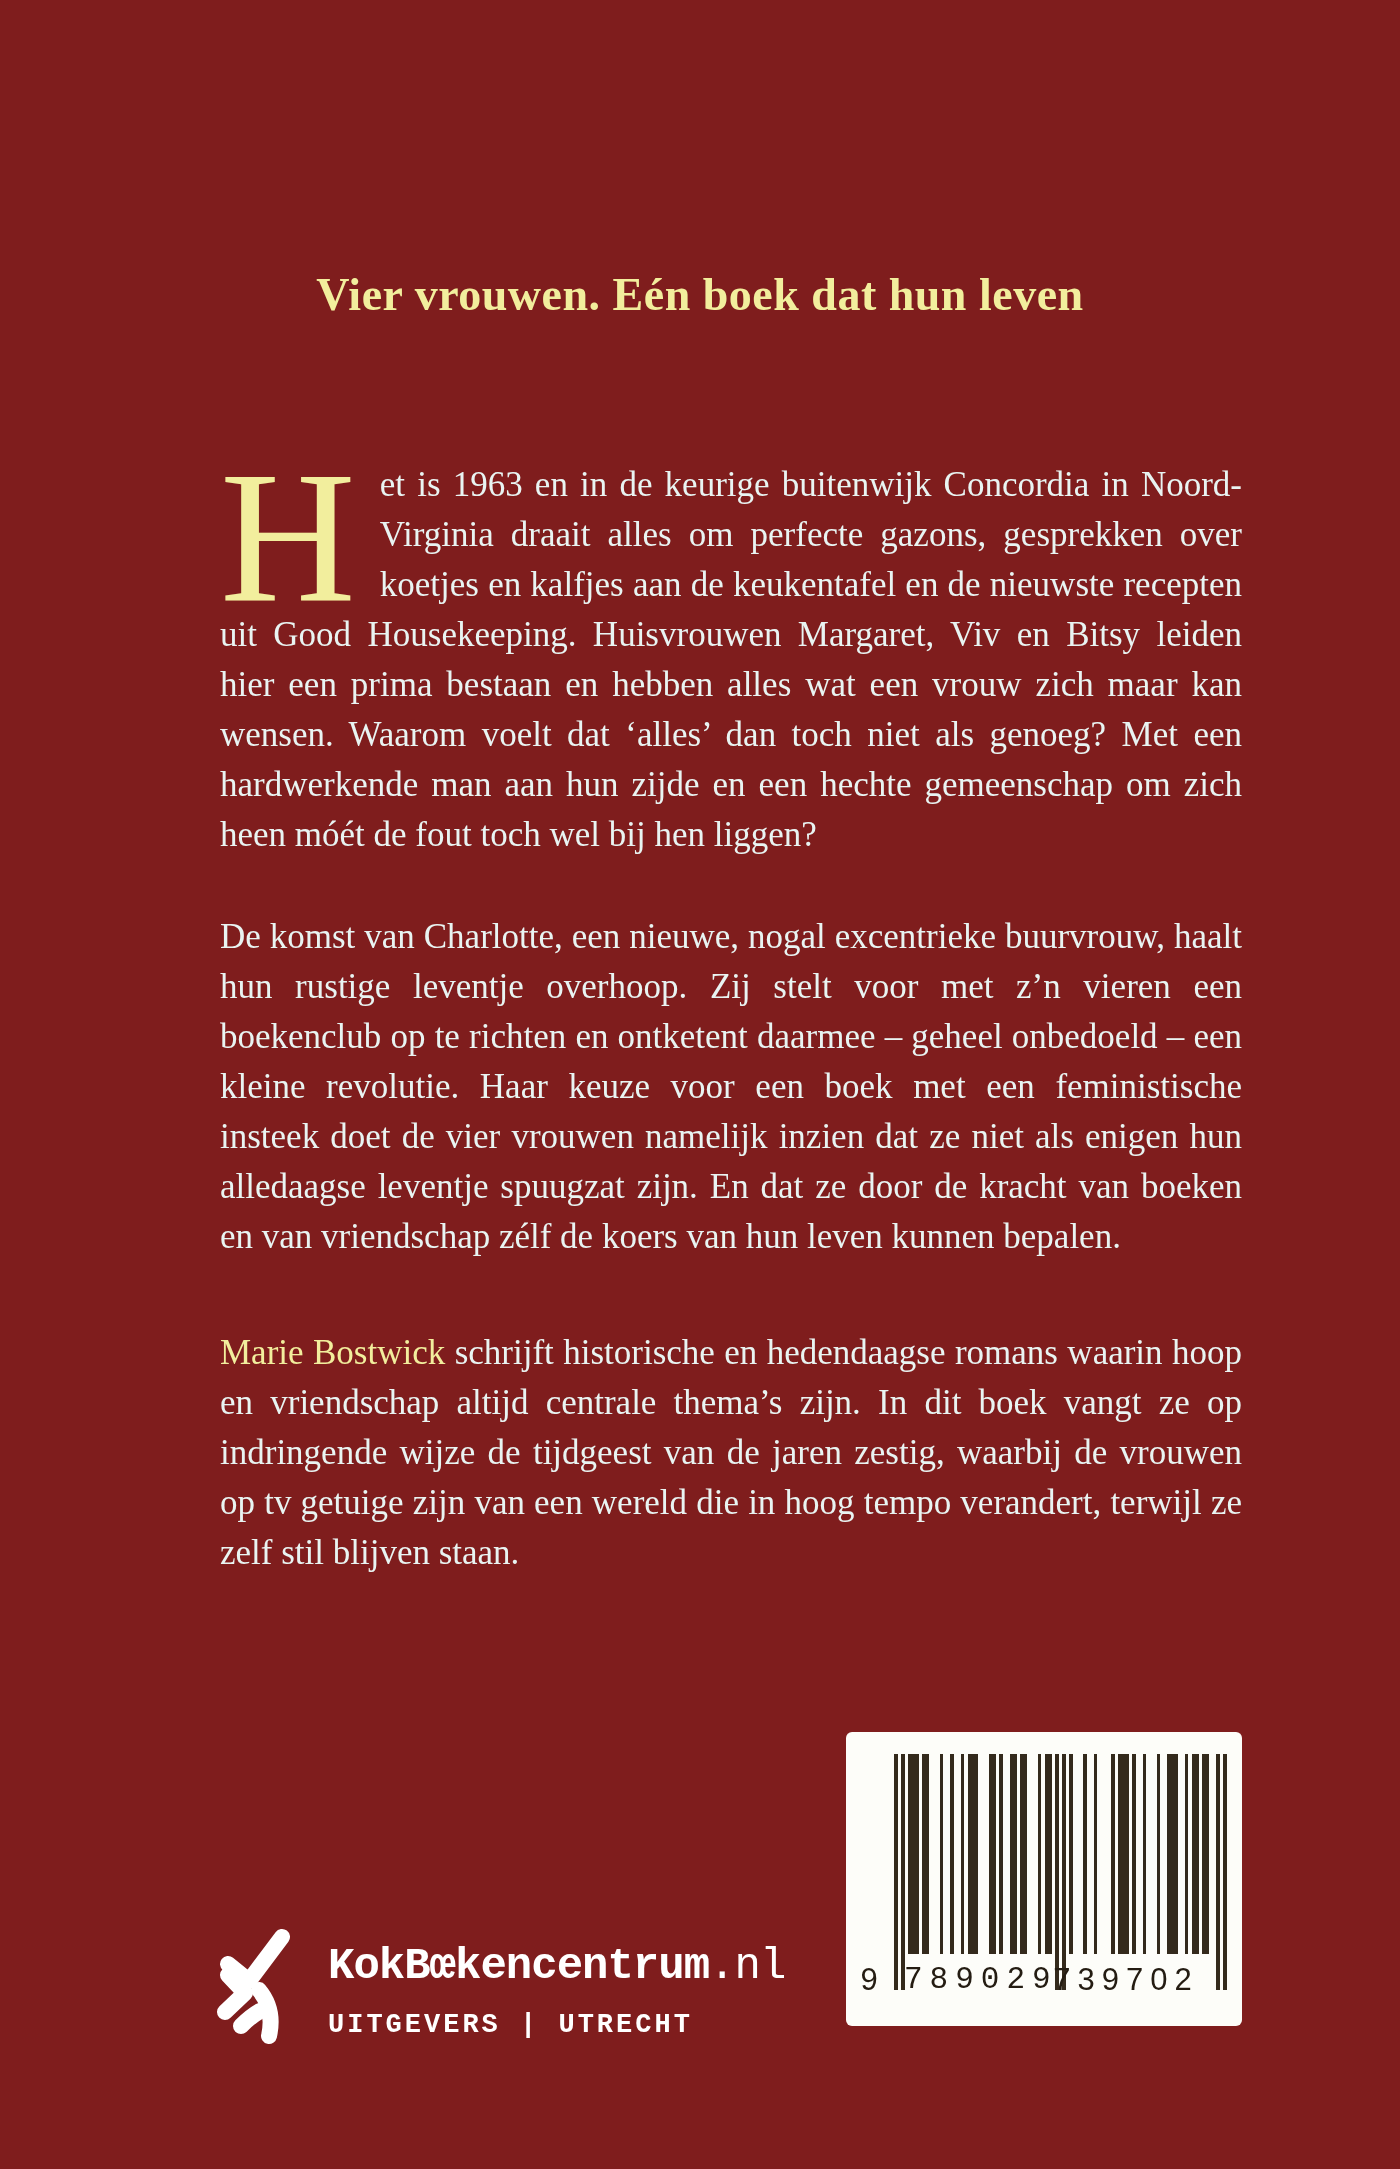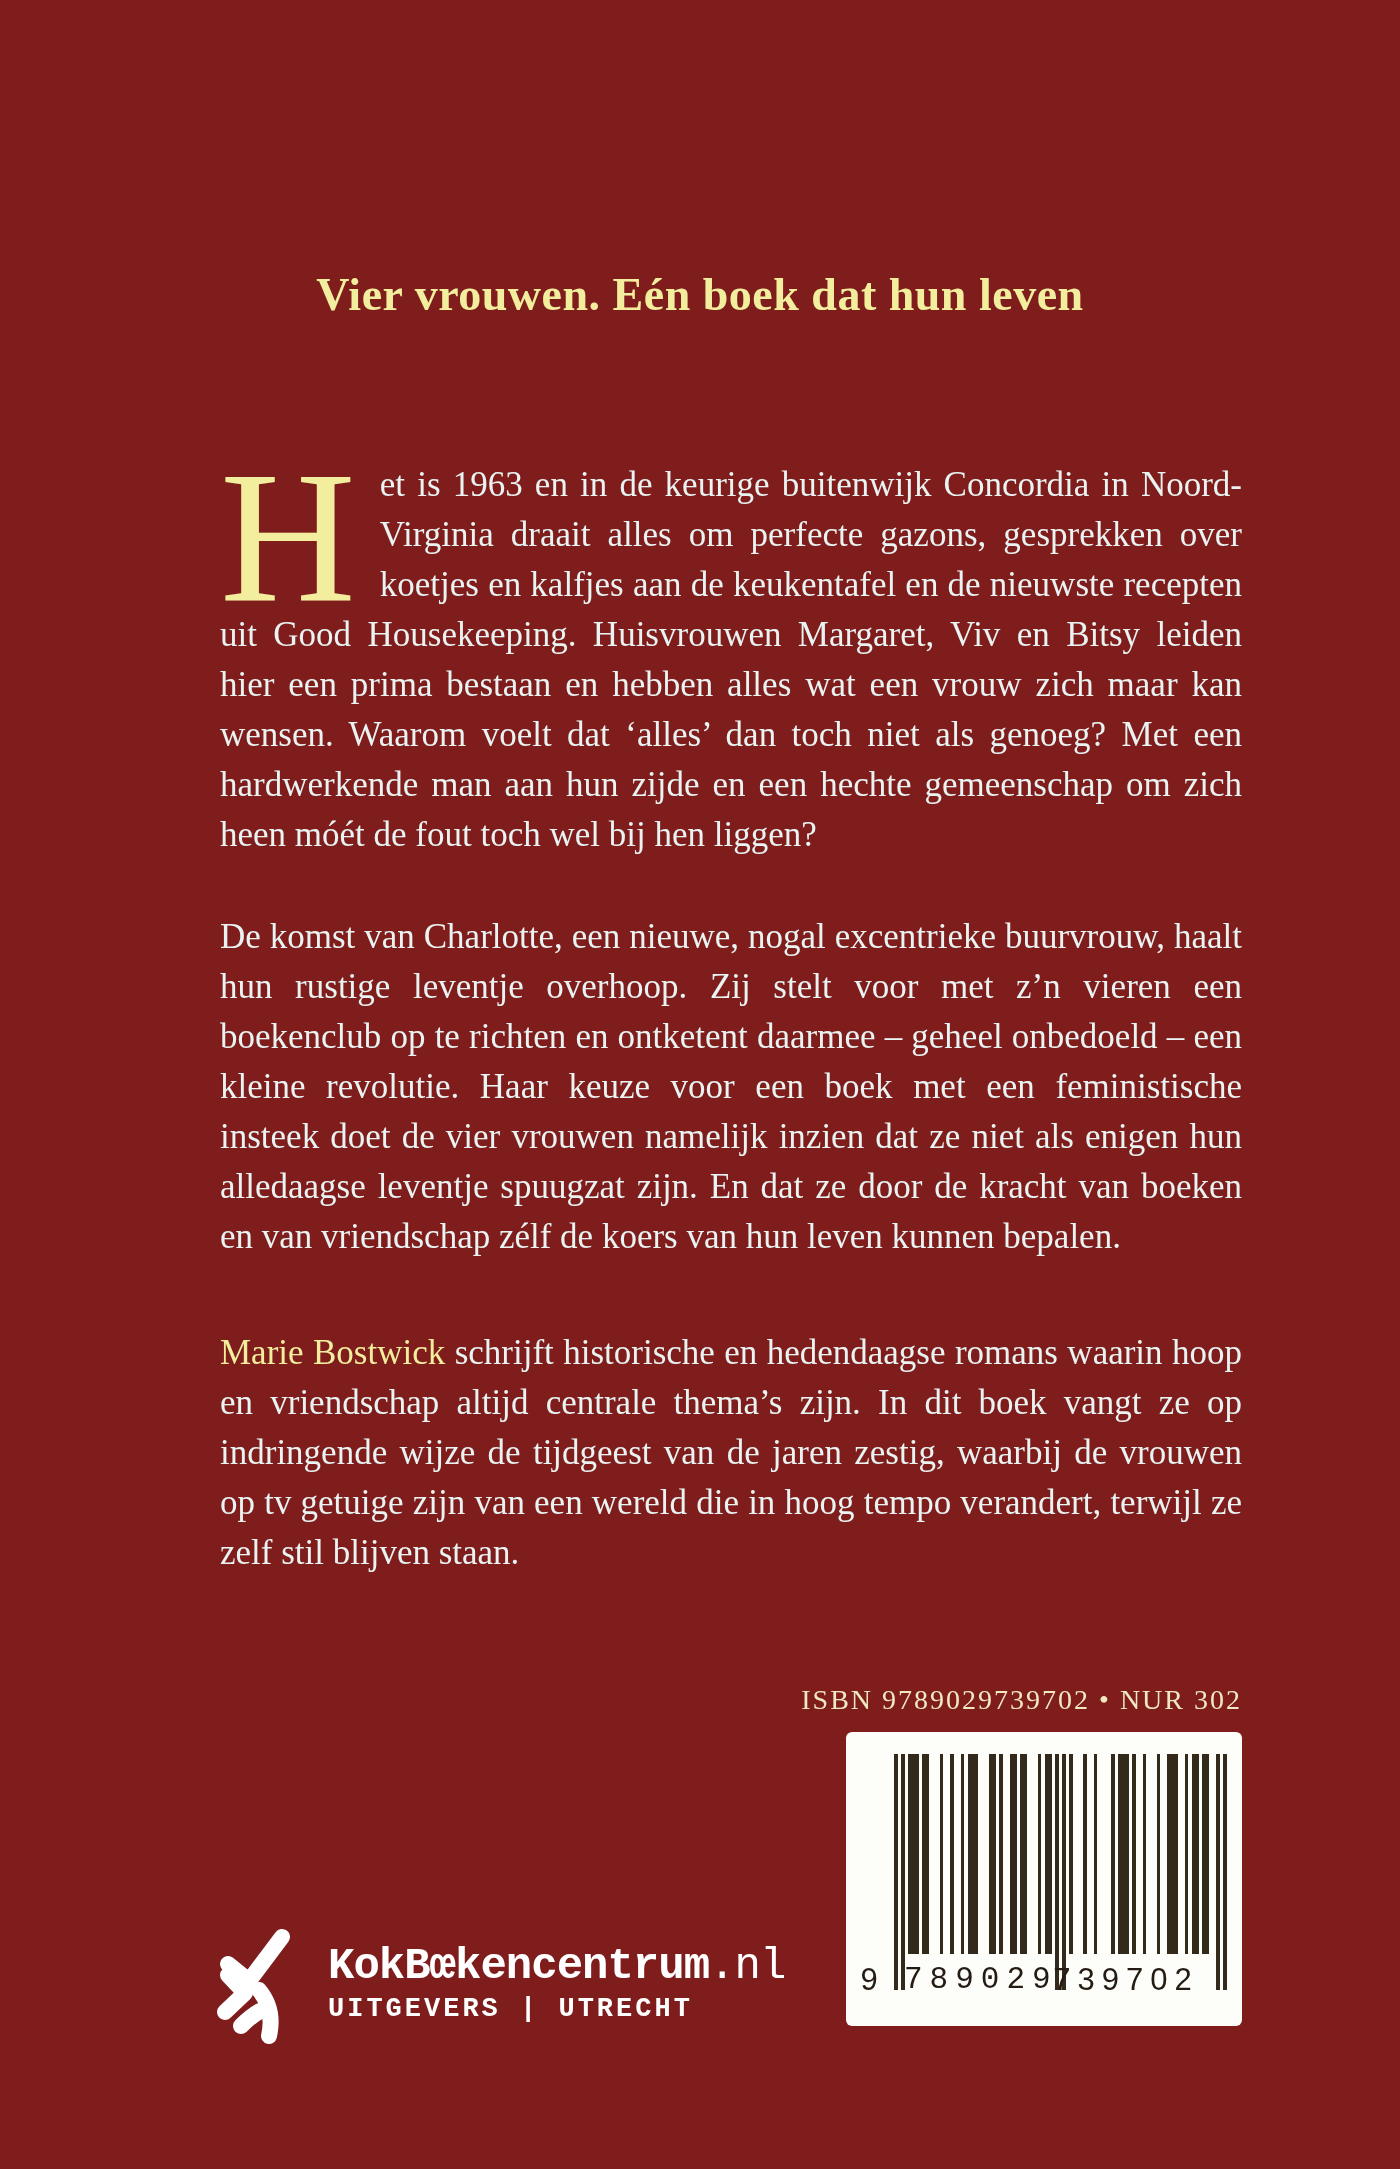--- a/index.html
+++ b/index.html
@@ -74,21 +74,21 @@
   .pub-logo{margin-top:8px;}
   .pub-text{margin-top:24px;font-family:Liberation Mono, monospace;}
   .pub-name{
     font-size:44px;line-height:48px;
     font-weight:bold;
     letter-spacing:-1px;
     white-space:nowrap;
   }
   .pub-tld{font-weight:normal;}
   .pub-sub{
-    margin-top:4px;
+    margin-top:20px;
     font-size:27px;line-height:30px;
     font-weight:bold;
     letter-spacing:3px;
     white-space:nowrap;
   }
 </style>
 </head>
 <body>
 
 <div class="cover">
@@ -96,21 +96,20 @@
   <div class="title">
     <div>Vier vrouwen. Eén boek dat hun leven</div>
   </div>
 
   <div class="body-copy">
     <p class="p1"><span class="dropcap">H</span><span>et is 1963 en in de keurige buitenwijk Concordia in Noord-Virginia draait alles om perfecte gazons, gesprekken over koetjes en kalfjes aan de keukentafel en de nieuwste recepten uit Good Housekeeping. Huisvrouwen Margaret, Viv en Bitsy leiden hier een prima bestaan en hebben alles wat een vrouw zich maar kan wensen. Waarom voelt dat ‘alles’ dan toch niet als genoeg? Met een hardwerkende man aan hun zijde en een hechte gemeenschap om zich heen móét de fout toch wel bij hen liggen?</span></p>
     <p class="p2">De komst van Charlotte, een nieuwe, nogal excentrieke buurvrouw, haalt hun rustige leventje overhoop. Zij stelt voor met z’n vieren een boekenclub op te richten en ontketent daarmee – geheel onbedoeld – een kleine revolutie. Haar keuze voor een boek met een feministische insteek doet de vier vrouwen namelijk inzien dat ze niet als enigen hun alledaagse leventje spuugzat zijn. En dat ze door de kracht van boeken en van vriendschap zélf de koers van hun leven kunnen bepalen.</p>
     <p class="p3"><span class="author">Marie Bostwick</span><span> schrijft historische en hedendaagse romans waarin hoop en vriendschap altijd centrale thema’s zijn. In dit boek vangt ze op indringende wijze de tijdgeest van de jaren zestig, waarbij de vrouwen op tv getuige zijn van een wereld die in hoog tempo verandert, terwijl ze zelf stil blijven staan.</span></p>
   </div>
 
-  <div class="isbn">ISBN 9789029739702 • NUR 302</div>
 
   <div class="barcode-box">
     <div id="bars">
         <div class="bar" style="left: 48px; width: 3.5px; height: 236px; background: rgb(52, 42, 28);"></div>
         <div class="bar" style="left: 55px; width: 3.5px; height: 236px; background: rgb(52, 42, 28);"></div>
         <div class="bar" style="left: 62px; width: 3.5px; height: 200px; background: rgb(52, 42, 28);"></div>
         <div class="bar" style="left: 65.5px; width: 3.5px; height: 200px; background: rgb(52, 42, 28);"></div>
         <div class="bar" style="left: 69px; width: 3.5px; height: 200px; background: rgb(52, 42, 28);"></div>
         <div class="bar" style="left: 76px; width: 3.5px; height: 200px; background: rgb(52, 42, 28);"></div>
         <div class="bar" style="left: 79.5px; width: 3.5px; height: 200px; background: rgb(52, 42, 28);"></div>

